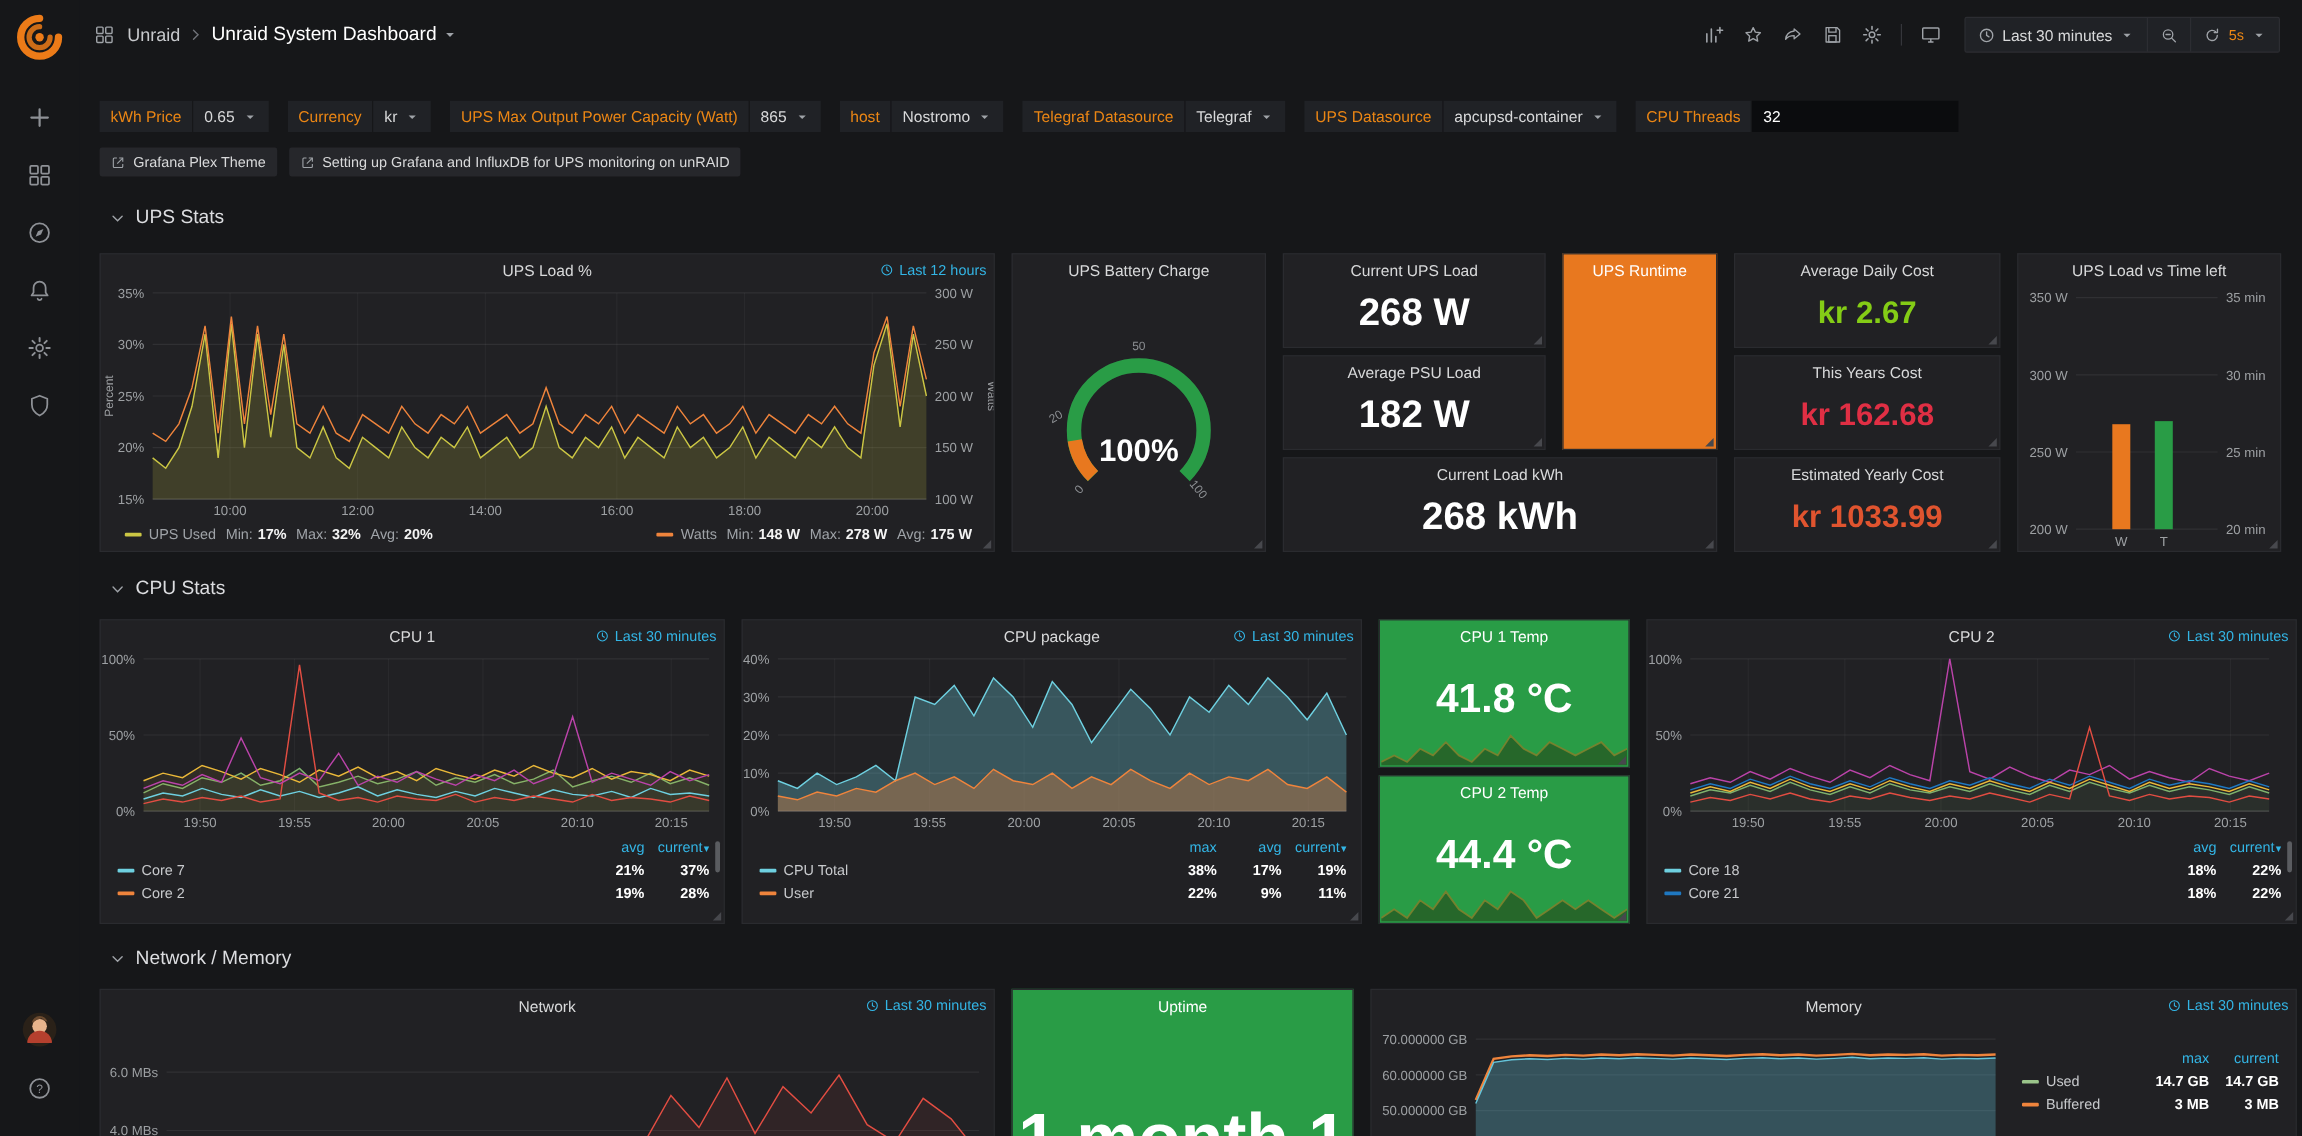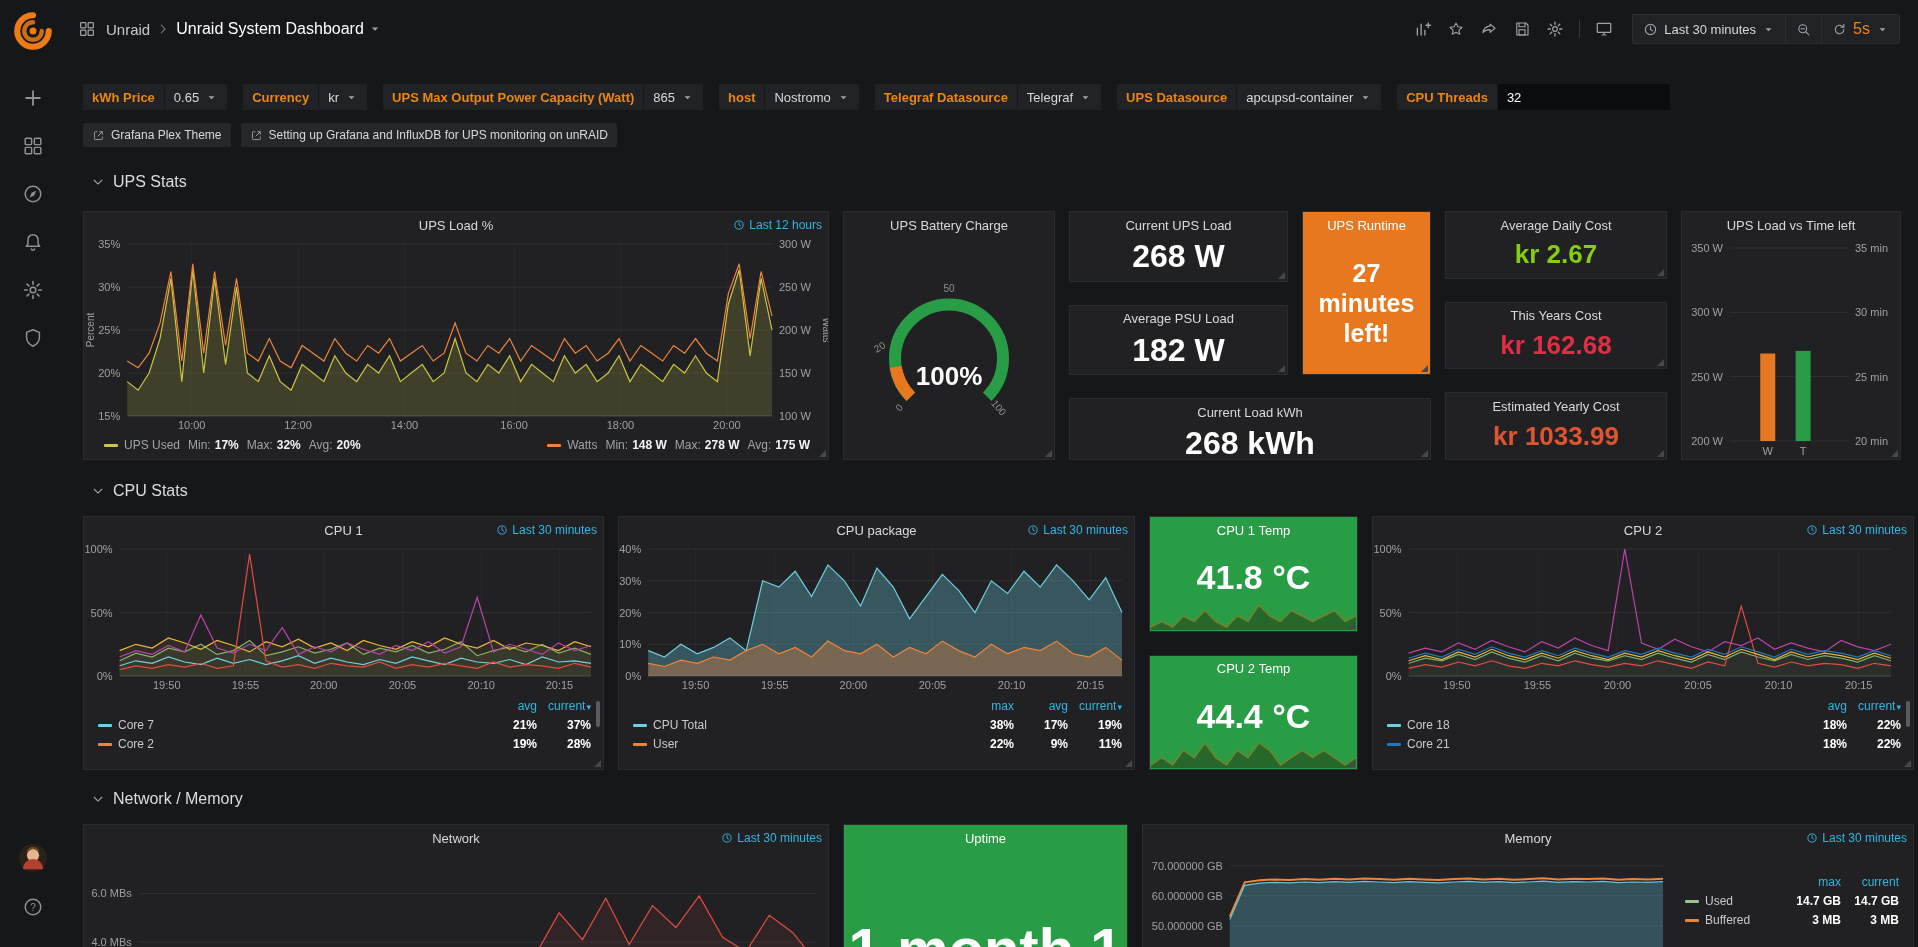--- a/index.html
+++ b/index.html
@@ -23,40 +23,40 @@
   .crumb-title{color:#ffffff;font-size:16px;margin-left:4px;cursor:pointer;}
   .crumb-caret{width:14px;height:14px;color:#9fa3a8;margin-left:4px;}
   .nav-right{margin-left:auto;display:flex;align-items:center;gap:15px;}
   .nav-icon{width:18px;height:18px;color:#9fa3a8;cursor:pointer;}
   .vdiv{width:1px;height:18px;background:#35363b;}
   .tp-group{display:flex;align-items:center;background:#202226;border:1px solid #2c2d32;border-radius:2px;height:30px;margin-left:4px;}
   .tp-seg{display:flex;align-items:center;gap:6px;height:100%;padding:0 10px;border-right:1px solid #2c2d32;cursor:pointer;font-size:13px;color:#d8d9da;}
   .tp-seg:last-child{border-right:none;}
   .tp-icon{width:15px;height:15px;color:#9fa3a8;}
   .caret{width:13px;height:13px;color:#9fa3a8;}
-  .refresh-int{color:#eb8614;font-size:16px;}
+  .refresh-int{color:#eb8614;font-size:12px;}
   
   .submenu{padding:26px 14px 0 17px;flex:none;}
   .var-row{display:flex;gap:16px;align-items:center;margin-bottom:13px;}
   .var-chip{display:flex;align-items:center;height:26px;}
-  .var-label{background:#202226;color:#eb8614;font-size:13px;height:100%;display:flex;align-items:center;padding:0 9px;white-space:nowrap;font-weight:bold;}
+  .var-label{background:#202226;color:#eb8614;font-size:13px;height:100%;display:flex;align-items:center;padding:0 9px;white-space:nowrap;}
   .var-value{background:#202226;border-left:1px solid #161719;color:#d8d9da;font-size:13px;height:100%;display:flex;align-items:center;gap:6px;padding:0 9px;cursor:pointer;white-space:nowrap;}
   .var-input{width:172px;height:26px;background:#0b0c0e;border:none;outline:none;color:#fff;font-size:13px;padding:0 9px;margin-left:1px;font-family:"Liberation Sans",sans-serif;}
   .links-row{display:flex;gap:10px;}
   .link-chip{display:flex;align-items:center;gap:6px;background:#26272b;border-radius:2px;height:24px;padding:0 9px;font-size:12px;color:#d8d9da;cursor:pointer;white-space:nowrap;}
   .ext-icon{width:13px;height:13px;color:#9fa3a8;}
   
   .content{padding:0 4px 0 17px;flex:1;min-height:0;}
   .row-header{display:flex;align-items:center;gap:8px;height:30px;padding-left:8px;font-size:16px;color:#dcdde0;cursor:pointer;}
   .rh-ups{margin-top:20px;margin-bottom:14px;}
   .rh-cpu{margin-top:16px;margin-bottom:10px;}
   .rh-nm{margin-top:14px;margin-bottom:10px;}
   .chev{width:14px;height:14px;color:#9fa3a8;}
   .prow{display:flex;gap:14px;}
-  .pcol{display:flex;flex-direction:column;gap:23px;}
+  .pcol{display:flex;flex-direction:column;gap:6px;}
   .panel{background:#212124;border:1px solid #2a2b2f;position:relative;display:flex;flex-direction:column;overflow:hidden;}
   .panel::after{content:"";position:absolute;right:2px;bottom:2px;width:0;height:0;
     border-left:7px solid transparent;border-bottom:7px solid #47484d;}
   .phead{flex:none;height:26px;display:flex;align-items:center;justify-content:center;position:relative;font-size:13px;color:#d8d9da;}
   .ptitle{cursor:pointer;white-space:nowrap;}
   .ptime{position:absolute;right:6px;top:0;height:26px;display:flex;align-items:center;gap:4px;color:#33b5e5;font-size:12px;cursor:pointer;}
   .clock-sm{width:12px;height:12px;color:#33b5e5;}
   .chart{position:relative;}
   .on-color .phead{color:#ffffff;}
   .stat-value{flex:1;display:flex;align-items:center;justify-content:center;font-weight:700;color:#ffffff;padding-bottom:6px;white-space:nowrap;}
@@ -497,21 +497,20 @@
                 <div class="phead">
                     <span class="ptitle">Average PSU Load</span>
                   </div>
                 <div class="stat-value v-lg">182 W</div>
               </div>
             </div>
             <div class="panel on-color" style="flex: 1 1 0%; background: rgb(232, 120, 31);">
               <div class="phead">
                   <span class="ptitle">UPS Runtime</span>
                 </div>
-              <div class="runtime-value">27 minutes left!</div>
             </div>
           </div>
           <div class="panel" style="height:79px">
             <div class="phead">
                 <span class="ptitle">Current Load kWh</span>
               </div>
             <div class="stat-value v-lg">268 kWh</div>
           </div>
         </div>
 

